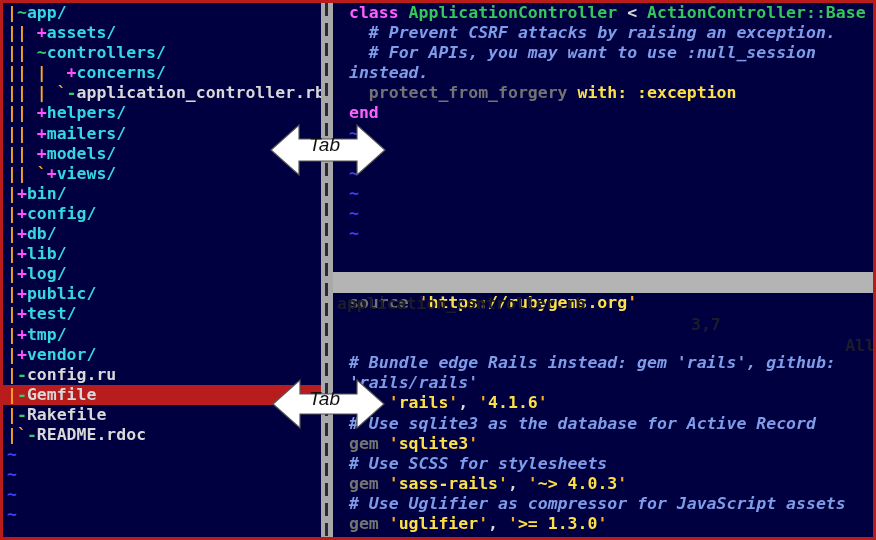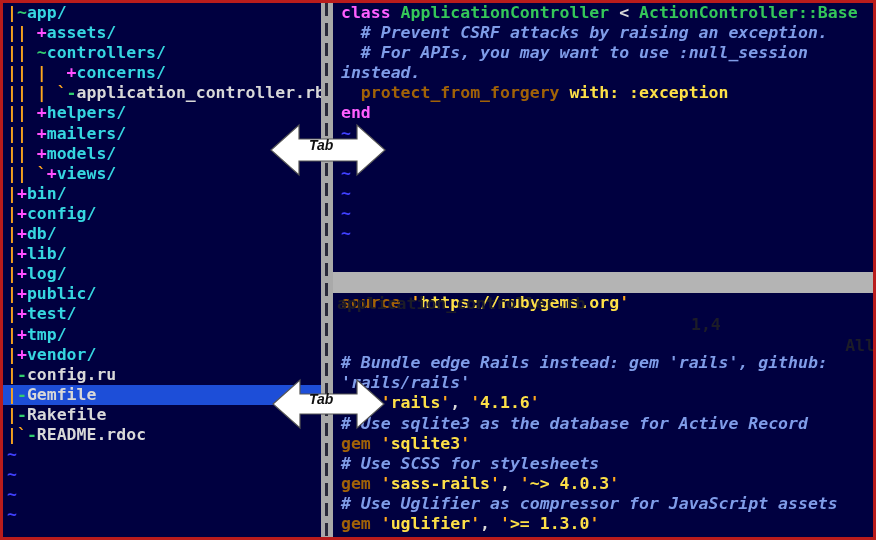--- a/index.html
+++ b/index.html
@@ -99,52 +99,52 @@
   
   .c-dir      { color: #36d7e0; }      
   .c-plus     { color: #ff4fff; }      
   .c-minus    { color: #32cd6e; }      
   .c-bar      { color: #ffa81e; }      
   .c-file     { color: #d8d8d8; }      
   .c-tilde    { color: #4040ff; }      
   .c-keyword  { color: #ff5fff; }      
   .c-const    { color: #34c759; }      
   .c-comment  { color: #7f9ce8; font-style: italic; }      
-  .c-ident    { color: #a16207; }      
+  .c-ident    { color: #737373; }      
   .c-string   { color: #fde047; }      
   .c-quote    { color: #ffa81e; }      
   .c-op       { color: #d8d8d8; }      
 
   .tree-row {
     height: 20.1px;
     padding-left: 4px;
     white-space: pre;
   }
   .tree-row.selected {
-    background: #1d4ed8;
+    background: #b91c1c;
     width: 314px;
   }
 
   .code-row {
     height: 20.1px;
-    padding-left: 8px;
+    padding-left: 16px;
     white-space: pre;
   }
 
   
   .tab-arrow {
     position: absolute;
     pointer-events: none;
   }
   .tab-arrow svg { display: block; }
   .tab-label {
     position: absolute;
     font-family: "Liberation Sans", sans-serif;
-    font-size: 14px;
-    font-weight: bold;
+    font-size: 19px;
+    font-weight: normal;
     font-style: italic;
     color: #111111;
   }
   #tab-arrow-1 { left: 266px; top: 116px; }
   #tab-arrow-1 .tab-label { left: 40px; top: 16px; }
   #tab-arrow-2 { left: 268px; top: 372px; }
   #tab-arrow-2 .tab-label { left: 38px; top: 14px; }
 </style>
 </head>
 <body>
@@ -157,21 +157,21 @@
     <div class="dash-line"></div>
   </div>
 
   <div id="right-col">
     <div class="pane" id="top-code-pane"><div class="code-row"><span class="c-keyword">class </span><span class="c-const">ApplicationController </span><span class="c-op">&lt; </span><span class="c-const">ActionController::Base</span></div><div class="code-row"><span class="c-comment">  # Prevent CSRF attacks by raising an exception.</span></div><div class="code-row"><span class="c-comment">  # For APIs, you may want to use :null_session</span></div><div class="code-row"><span class="c-comment">instead.</span></div><div class="code-row"><span class="c-ident">  protect_from_forgery </span><span class="c-string">with: </span><span class="c-string">:exception</span></div><div class="code-row"><span class="c-keyword">end</span></div><div class="code-row"><span class="c-tilde">~</span></div><div class="code-row"><span class="c-tilde">~</span></div><div class="code-row"><span class="c-tilde">~</span></div><div class="code-row"><span class="c-tilde">~</span></div><div class="code-row"><span class="c-tilde">~</span></div><div class="code-row"><span class="c-tilde">~</span></div></div>
     <div class="pane" id="bottom-code-pane"><div class="code-row"><span class="c-ident">source </span><span class="c-quote">'</span><span class="c-string">https://rubygems.org</span><span class="c-quote">'</span></div><div class="code-row">&nbsp;</div><div class="code-row">&nbsp;</div><div class="code-row"><span class="c-comment"># Bundle edge Rails instead: gem 'rails', github:</span></div><div class="code-row"><span class="c-comment">'rails/rails'</span></div><div class="code-row"><span class="c-ident">gem </span><span class="c-quote">'</span><span class="c-string">rails</span><span class="c-quote">'</span><span class="c-op">, </span><span class="c-quote">'</span><span class="c-string">4.1.6</span><span class="c-quote">'</span></div><div class="code-row"><span class="c-comment"># Use sqlite3 as the database for Active Record</span></div><div class="code-row"><span class="c-ident">gem </span><span class="c-quote">'</span><span class="c-string">sqlite3</span><span class="c-quote">'</span></div><div class="code-row"><span class="c-comment"># Use SCSS for stylesheets</span></div><div class="code-row"><span class="c-ident">gem </span><span class="c-quote">'</span><span class="c-string">sass-rails</span><span class="c-quote">'</span><span class="c-op">, </span><span class="c-quote">'</span><span class="c-string">~&gt; 4.0.3</span><span class="c-quote">'</span></div><div class="code-row"><span class="c-comment"># Use Uglifier as compressor for JavaScript assets</span></div><div class="code-row"><span class="c-ident">gem </span><span class="c-quote">'</span><span class="c-string">uglifier</span><span class="c-quote">'</span><span class="c-op">, </span><span class="c-quote">'</span><span class="c-string">&gt;= 1.3.0</span><span class="c-quote">'</span></div></div>
   </div>
 
   <div id="status-line">
     <span class="st-name">application_controller.rb</span>
-    <span class="st-pos">1,4</span>
+    <span class="st-pos">3,7</span>
     <span class="st-pct">All</span>
   </div>
 
   <div class="tab-arrow" id="tab-arrow-1">
     <svg width="118" height="62" viewBox="0 0 118 62">
       <polygon points="2,31 30,6 30,20 88,20 88,6 116,31 88,56 88,42 30,42 30,56" fill="#ffffff" stroke="#555555" stroke-width="1.2"></polygon>
     </svg>
     <span class="tab-label">Tab</span>
   </div>
 

